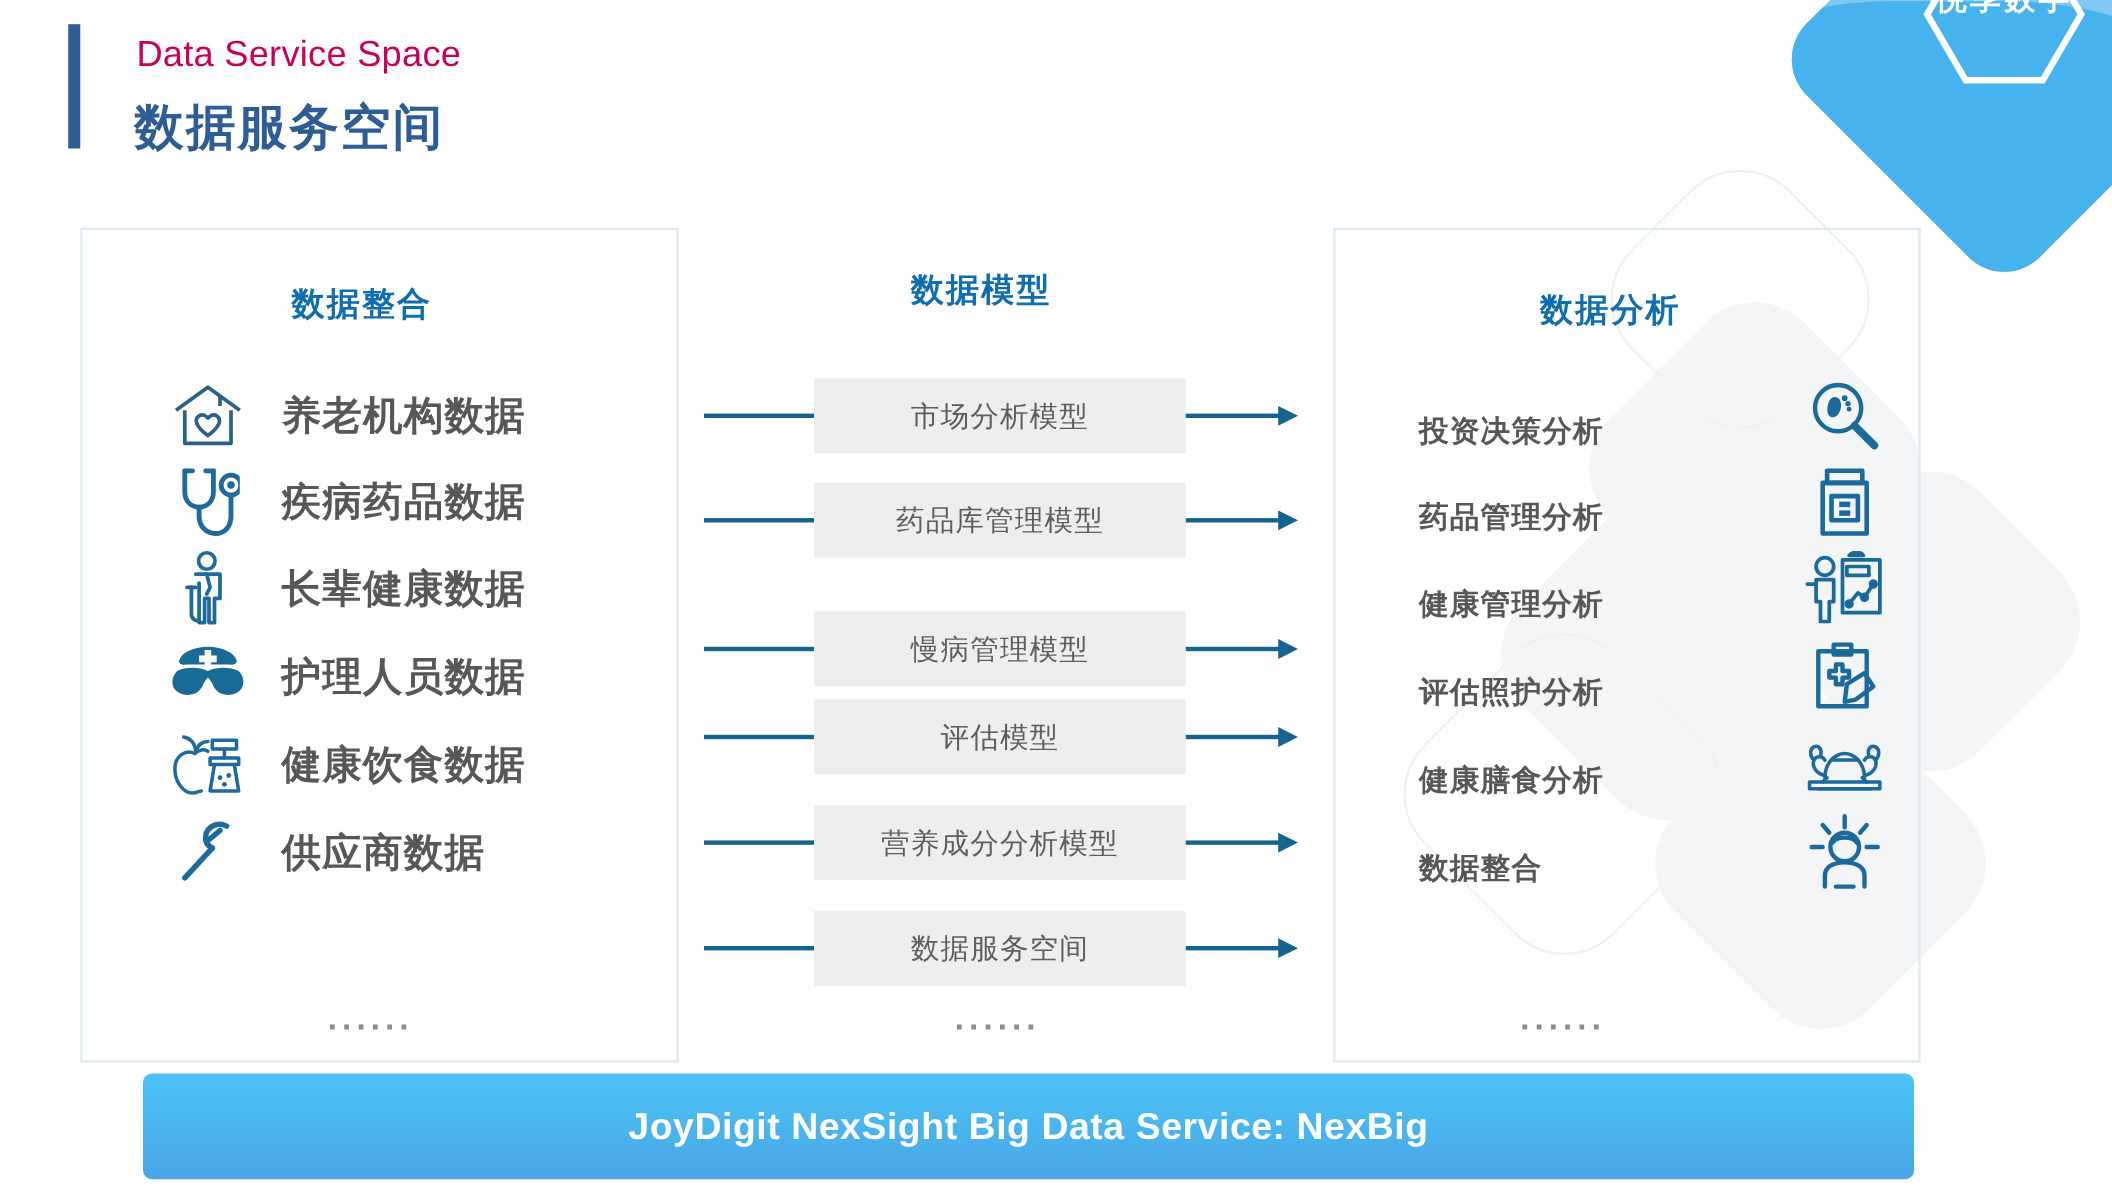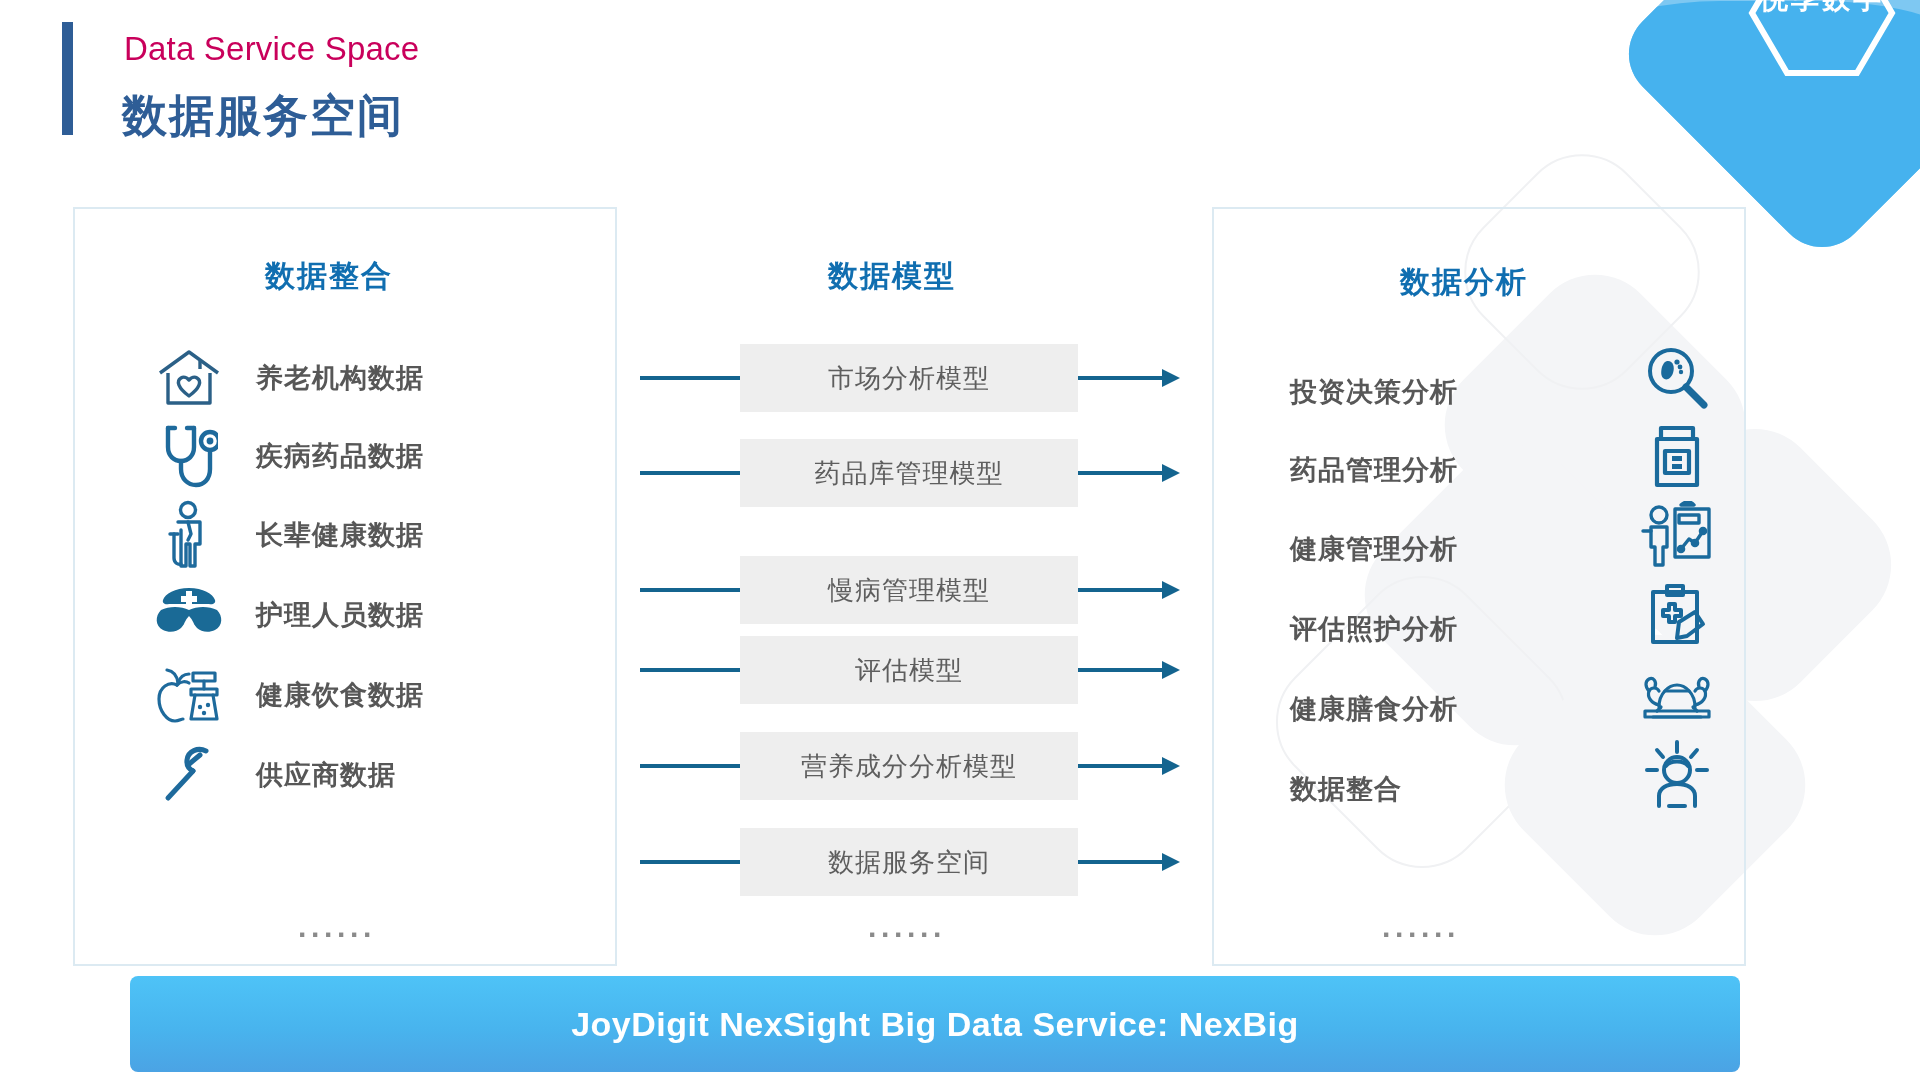--- a/index.html
+++ b/index.html
@@ -27,26 +27,26 @@
   .logo-inner{position:absolute;inset:0;transform:rotate(-45deg);z-index:2;}
   .logo-hex{position:absolute;left:50%;top:44px;transform:translateX(-50%);}
   .logo-cn{position:absolute;left:50%;top:76px;transform:translateX(-50%);
         font-size:28px;font-weight:bold;color:#ffffff;letter-spacing:3px;white-space:nowrap;}
   
   .panel{position:absolute;border:2px solid #dceaf2;background:transparent;z-index:2;}
   #panel-left{left:73px;top:207px;width:540px;height:755px;}
   #panel-right{left:1212px;top:207px;width:530px;height:755px;}
   .col-title{position:absolute;font-size:30px;font-weight:bold;color:#106eb0;letter-spacing:2px;white-space:nowrap;z-index:3;}
   #title-col1{left:265px;top:256px;}
-  #title-col2{left:828px;top:256px;}
+  #title-col2{left:828px;top:244px;}
   #title-col3{left:1400px;top:262px;}
   
   .row-left{position:absolute;left:150px;width:420px;height:70px;display:flex;align-items:center;z-index:3;}
   .row-left .ic{width:78px;height:70px;display:flex;align-items:center;justify-content:center;flex:none;}
-  .row-left .lbl{font-size:27px;font-weight:bold;color:#575757;letter-spacing:1px;white-space:nowrap;margin-left:28px;}
+  .row-left .lbl{font-size:36px;font-weight:bold;color:#575757;letter-spacing:1px;white-space:nowrap;margin-left:28px;}
   
   .row-mid{position:absolute;left:640px;width:540px;height:56px;display:flex;align-items:center;z-index:3;}
   .row-mid .lineL{width:100px;height:4px;background:#14648f;flex:none;}
   .row-mid .box{flex:1;height:68px;background:#eeeeee;display:flex;align-items:center;justify-content:center;}
   .row-mid .box span{font-size:26px;color:#5e5e5e;letter-spacing:1px;white-space:nowrap;}
   .row-mid .arrow{width:102px;height:20px;flex:none;position:relative;}
   .row-mid .arrow::before{content:"";position:absolute;left:0;top:8px;width:86px;height:4px;background:#14648f;}
   .row-mid .arrow::after{content:"";position:absolute;right:0;top:1px;border-top:9px solid transparent;
         border-bottom:9px solid transparent;border-left:18px solid #14648f;}
   

